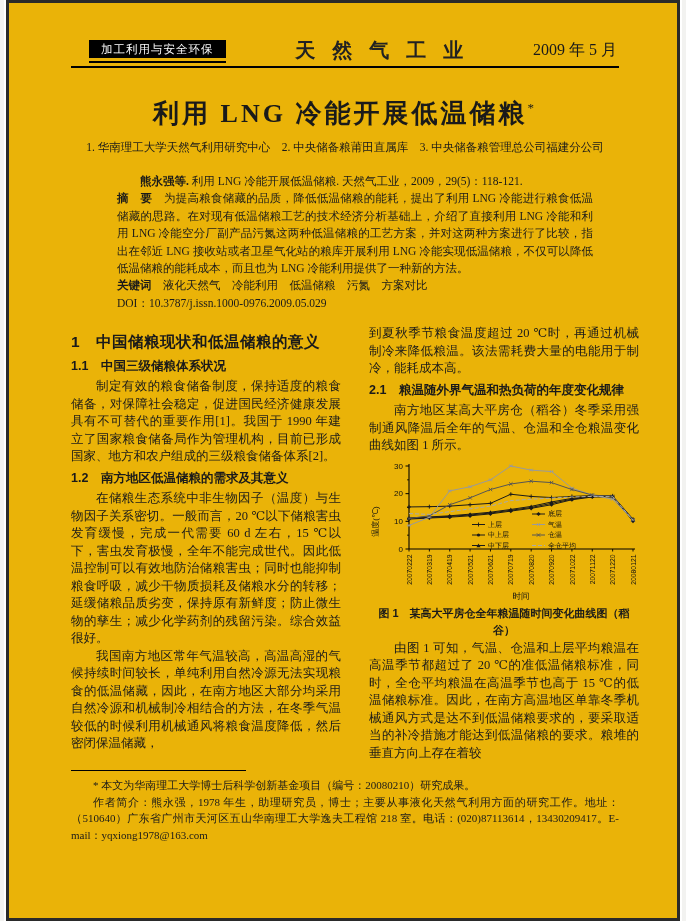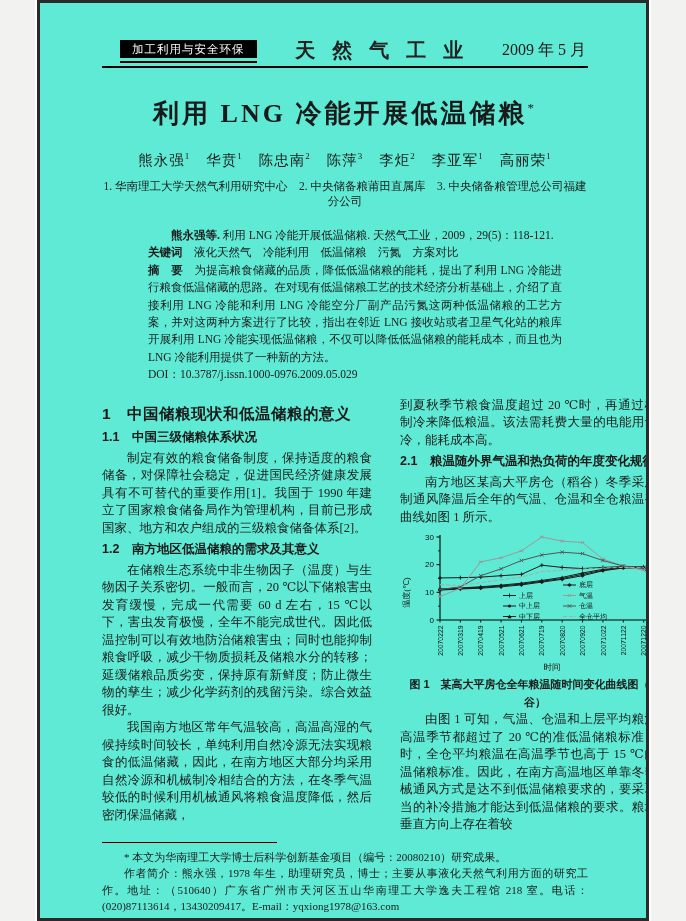--- a/index.html
+++ b/index.html
@@ -1,20 +1,20 @@
 <!DOCTYPE html>
 <html><head>
 <meta charset="utf-8">
 <style>
   * { margin:0; padding:0; box-sizing:border-box; }
   html,body { background:#f2f2f0; }
   body { font-family:"Liberation Serif","DejaVu Serif",serif; color:#1a1a1a; }
   .page {
-    position:relative; width:612px; height:921px; margin:0 auto;
-    background:#5eead4; border:3px solid #2a2a2a; outline:2px solid #fff;
+    position:relative; width:674px; height:921px; margin:0 auto;
+    background:#eab308; border:3px solid #2a2a2a; outline:2px solid #fff;
     overflow:hidden; padding:28px 58px 0 62px;
   }
   
   .hdr { display:flex; align-items:center; justify-content:space-between; margin:6px 2px 0 18px; }
   .hdr-box-wrap { display:inline-block; border-bottom:2px solid #000; padding-bottom:4px; }
   .hdr-box { background:#000; color:#fff; font-size:11.5px; padding:3px 12px; letter-spacing:1px; }
   .hdr-journal { font-size:20px; letter-spacing:0.85em; text-indent:0.85em; font-weight:bold; color:#222; }
   .hdr-date { font-size:16px; }
   .hdr-rule { border-top:2px solid #000; margin-top:2px; }
   
@@ -57,27 +57,26 @@
   <div class="hdr">
     <span class="hdr-box-wrap">
       <span class="hdr-box">加工利用与安全环保</span>
     </span>
     <span class="hdr-journal">天然气工业</span>
     <span class="hdr-date">2009 年 5 月</span>
   </div>
   <div class="hdr-rule"></div>
 
   <div class="title"><span>利用 LNG 冷能开展低温储粮</span><sup>*</sup></div>
-  <div class="authors"><span class="author">熊永强<sup>1</sup></span><span class="author">华贲<sup>1</sup></span><span class="author">陈忠南<sup>2</sup></span><span class="author">陈萍<sup>3</sup></span><span class="author">李炬<sup>2</sup></span><span class="author">李亚军<sup>1</sup></span><span class="author">高丽荣<sup>1</sup></span></div>
   <div class="affil">1. 华南理工大学天然气利用研究中心　2. 中央储备粮莆田直属库　3. 中央储备粮管理总公司福建分公司</div>
 
   <div class="abstract">
     <p class="cite"><span class="b">熊永强等. </span><span>利用 LNG 冷能开展低温储粮. 天然气工业，2009，29(5)：118-121.</span></p>
+    <p><span class="b">摘　要　</span><span>为提高粮食储藏的品质，降低低温储粮的能耗，提出了利用 LNG 冷能进行粮食低温储藏的思路。在对现有低温储粮工艺的技术经济分析基础上，介绍了直接利用 LNG 冷能和利用 LNG 冷能空分厂副产品污氮这两种低温储粮的工艺方案，并对这两种方案进行了比较，指出在邻近 LNG 接收站或者卫星气化站的粮库开展利用 LNG 冷能实现低温储粮，不仅可以降低低温储粮的能耗成本，而且也为 LNG 冷能利用提供了一种新的方法。</span></p>
     <p><span class="b">关键词　</span><span>液化天然气　冷能利用　低温储粮　污氮　方案对比</span></p>
-    <p><span class="b">摘　要　</span><span>为提高粮食储藏的品质，降低低温储粮的能耗，提出了利用 LNG 冷能进行粮食低温储藏的思路。在对现有低温储粮工艺的技术经济分析基础上，介绍了直接利用 LNG 冷能和利用 LNG 冷能空分厂副产品污氮这两种低温储粮的工艺方案，并对这两种方案进行了比较，指出在邻近 LNG 接收站或者卫星气化站的粮库开展利用 LNG 冷能实现低温储粮，不仅可以降低低温储粮的能耗成本，而且也为 LNG 冷能利用提供了一种新的方法。</span></p>
     <p>DOI：10.3787/j.issn.1000-0976.2009.05.029</p>
   </div>
 
   <div class="cols">
     <div class="col">
       <h1 class="sec">1　中国储粮现状和低温储粮的意义</h1>
       <h2 class="subsec">1.1　中国三级储粮体系状况</h2>
       <p>制定有效的粮食储备制度，保持适度的粮食储备，对保障社会稳定，促进国民经济健康发展具有不可替代的重要作用[1]。我国于 1990 年建立了国家粮食储备局作为管理机构，目前已形成国家、地方和农户组成的三级粮食储备体系[2]。</p>
       <h2 class="subsec">1.2　南方地区低温储粮的需求及其意义</h2>
       <p>在储粮生态系统中非生物因子（温度）与生物因子关系密切。一般而言，20 ℃以下储粮害虫发育缓慢，完成一代需要 60 d 左右，15 ℃以下，害虫发育极慢，全年不能完成世代。因此低温控制可以有效地防治储粮害虫；同时也能抑制粮食呼吸，减少干物质损耗及储粮水分的转移；延缓储粮品质劣变，保持原有新鲜度；防止微生物的孳生；减少化学药剂的残留污染。综合效益很好。</p>

